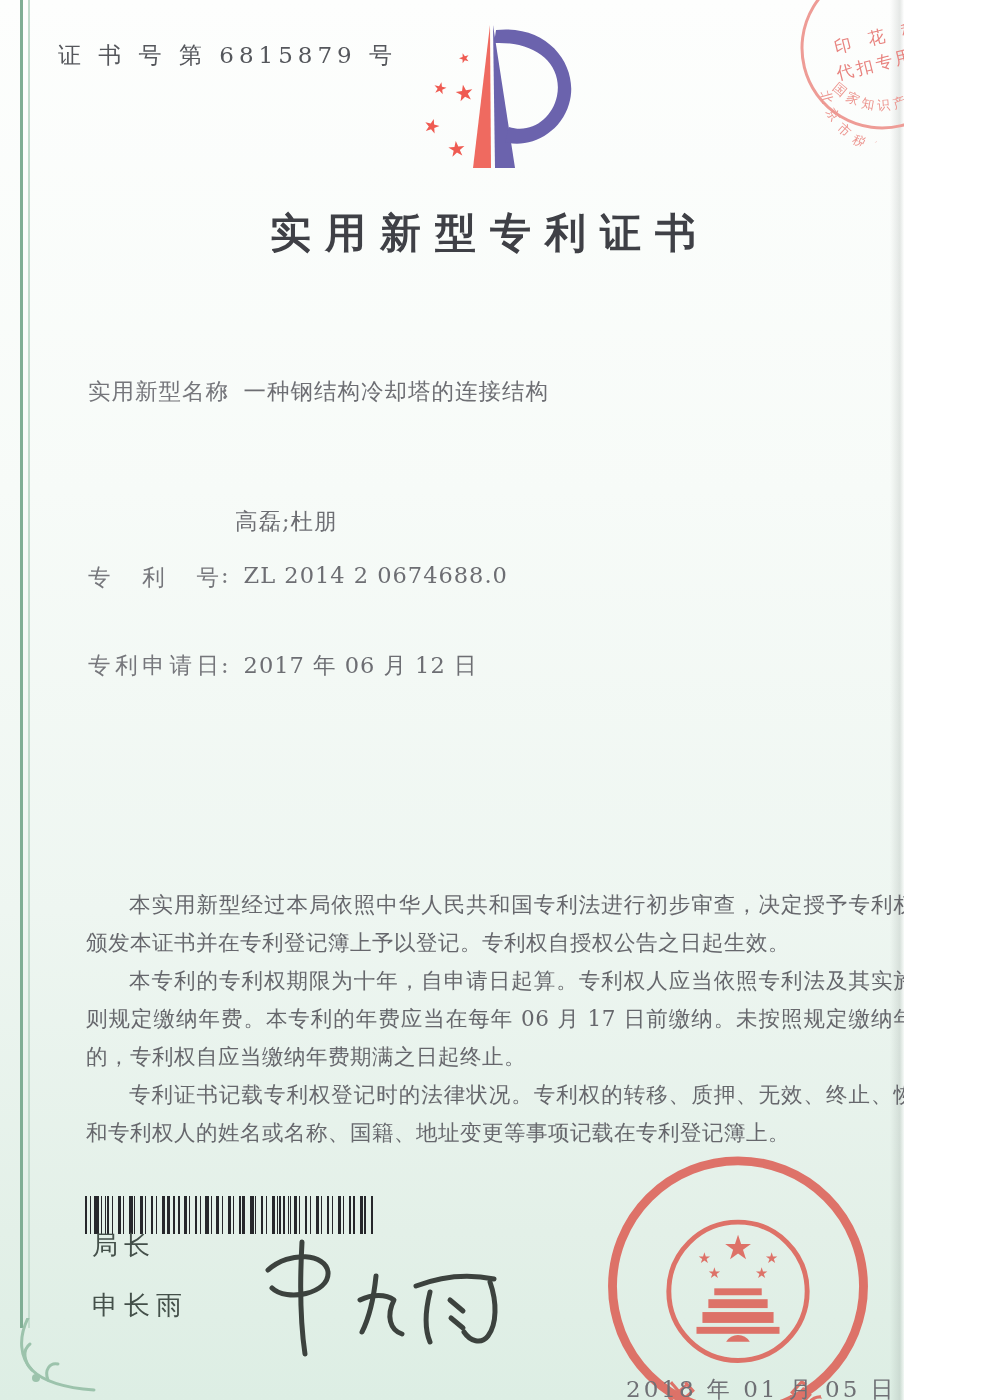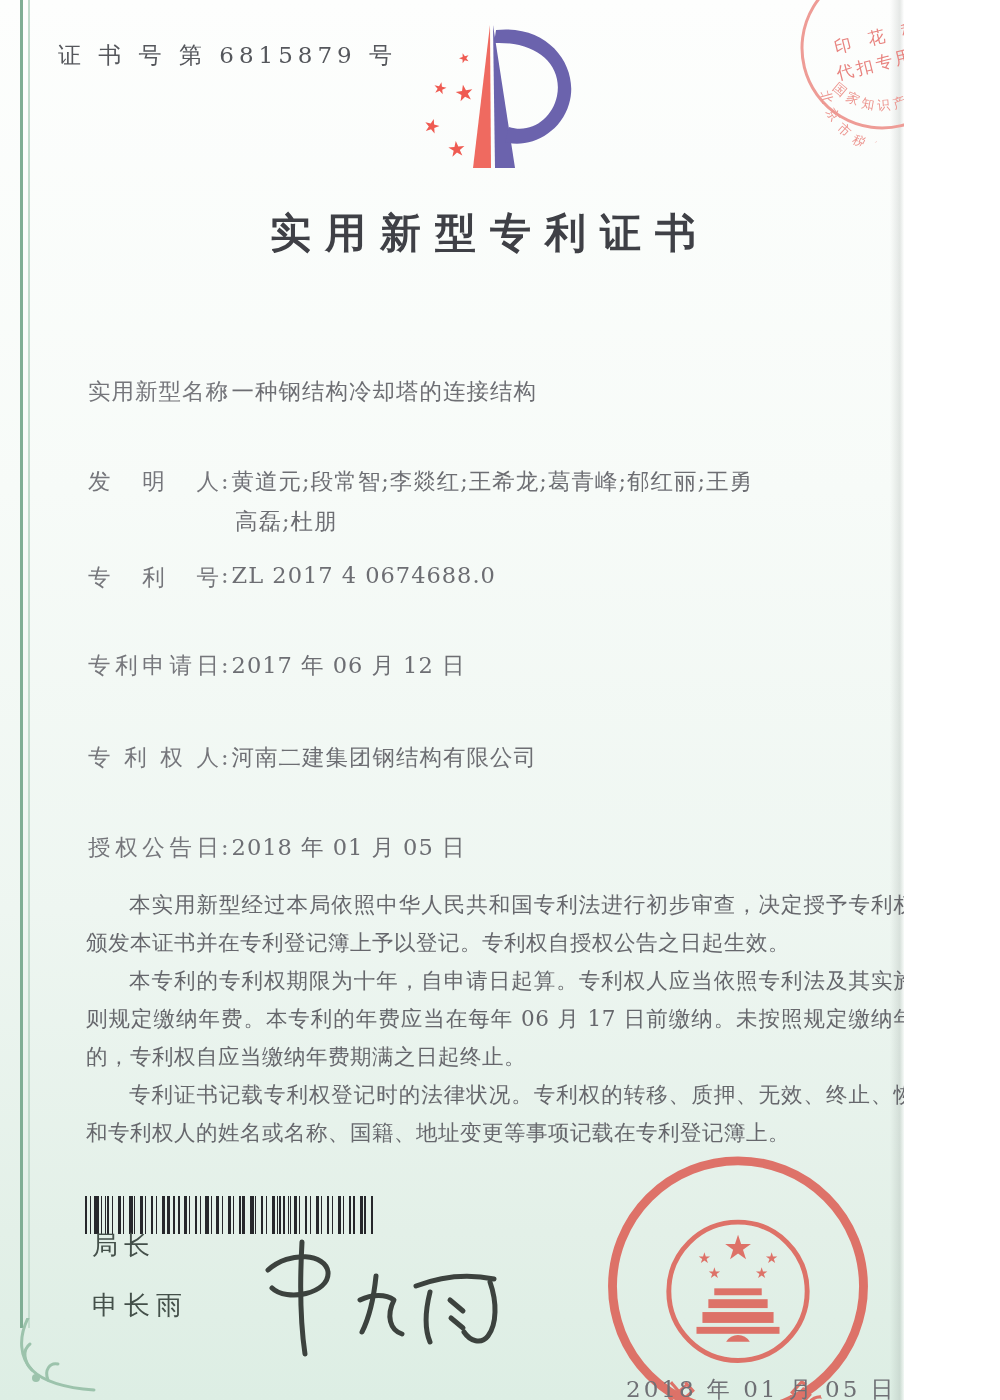--- a/index.html
+++ b/index.html
@@ -18,21 +18,21 @@
   
   .cert-no{position:absolute;left:58px;top:40px;font-size:23px;letter-spacing:5px;color:#55575c;}
   .logo{position:absolute;left:420px;top:22px;}
   .stamp{position:absolute;left:792px;top:-42px;transform:rotate(-14deg);}
   .title{position:absolute;left:30px;top:206px;width:920px;text-align:center;
     font-size:41px;font-weight:700;letter-spacing:14px;color:#3f4046;}
   
   .field{position:absolute;left:88px;font-size:22.5px;color:#75767b;letter-spacing:1px;white-space:nowrap;}
   .field .lbl{display:inline-block;width:132px;text-align:justify;text-align-last:justify;vertical-align:top;}
   .field .colon{margin:0 2px 0 1px;}
-  .field .val{margin-left:0;color:#6d6e73;}
+  .field .val{margin-left:12px;color:#6d6e73;}
   .field-wrap2{position:absolute;left:235px;font-size:22.5px;color:#6d6e73;letter-spacing:1px;}
   
   .paras{position:absolute;left:86px;top:886px;width:852px;}
   .paras p{margin:0;font-size:21.5px;line-height:38px;color:#66676c;text-align:justify;text-indent:2em;letter-spacing:.5px;}
   
   .barcode{position:absolute;left:85px;top:1196px;width:288px;height:38px;opacity:.92;
     background-image:
       repeating-linear-gradient(90deg,#17171c 0 2px,transparent 2px 5px,#17171c 5px 6px,transparent 6px 11px,#17171c 11px 14px,transparent 14px 16px,#17171c 16px 17px,transparent 17px 22px),
       repeating-linear-gradient(90deg,transparent 0 9px,#17171c 9px 11px,transparent 11px 20px,#17171c 20px 21px,transparent 21px 37px);}
   .signer{position:absolute;left:92px;font-family:"DejaVu Sans","Liberation Sans",sans-serif;
@@ -83,40 +83,31 @@
     <text x="90" y="84" text-anchor="middle" font-size="17" letter-spacing="6" fill="#e8837f">印 花 税</text>
     <text x="90" y="110" text-anchor="middle" font-size="17" letter-spacing="3" fill="#e8837f">代扣专用章</text>
   </svg>
 
   <div class="title">实用新型专利证书</div>
 
   <div class="field" style="top:376px">
     <span class="lbl">实用新型名称</span><span class="colon">:</span><span class="val">一种钢结构冷却塔的连接结构</span>
   </div>
 
-  <div class="field" style="top:466px">
-    <span class="lbl">发明人</span><span class="colon">:</span><span class="val">黄道元;段常智;李燚红;王希龙;葛青峰;郁红丽;王勇</span>
-  </div>
   <div class="field-wrap2" style="top:506px">高磊;杜朋</div>
 
   <div class="field" style="top:562px">
-    <span class="lbl">专利号</span><span class="colon">:</span><span class="val">ZL 2017 4 0674688.0</span>
+    <span class="lbl">专利号</span><span class="colon">:</span><span class="val">ZL 2014 2 0674688.0</span>
   </div>
 
   <div class="field" style="top:650px">
     <span class="lbl">专利申请日</span><span class="colon">:</span><span class="val">2017 年 06 月 12 日</span>
   </div>
 
-  <div class="field" style="top:742px">
-    <span class="lbl">专利权人</span><span class="colon">:</span><span class="val">河南二建集团钢结构有限公司</span>
-  </div>
 
-  <div class="field" style="top:832px">
-    <span class="lbl">授权公告日</span><span class="colon">:</span><span class="val">2018 年 01 月 05 日</span>
-  </div>
 
   <div class="paras">
     <p>本实用新型经过本局依照中华人民共和国专利法进行初步审查，决定授予专利权、颁发本证书并在专利登记簿上予以登记。专利权自授权公告之日起生效。</p>
     <p>本专利的专利权期限为十年，自申请日起算。专利权人应当依照专利法及其实施细则规定缴纳年费。本专利的年费应当在每年 06 月 17 日前缴纳。未按照规定缴纳年费的，专利权自应当缴纳年费期满之日起终止。</p>
     <p>专利证书记载专利权登记时的法律状况。专利权的转移、质押、无效、终止、恢复和专利权人的姓名或名称、国籍、地址变更等事项记载在专利登记簿上。</p>
   </div>
 
   <div class="barcode"></div>
 
   <div class="signer signer-title">局长</div>

